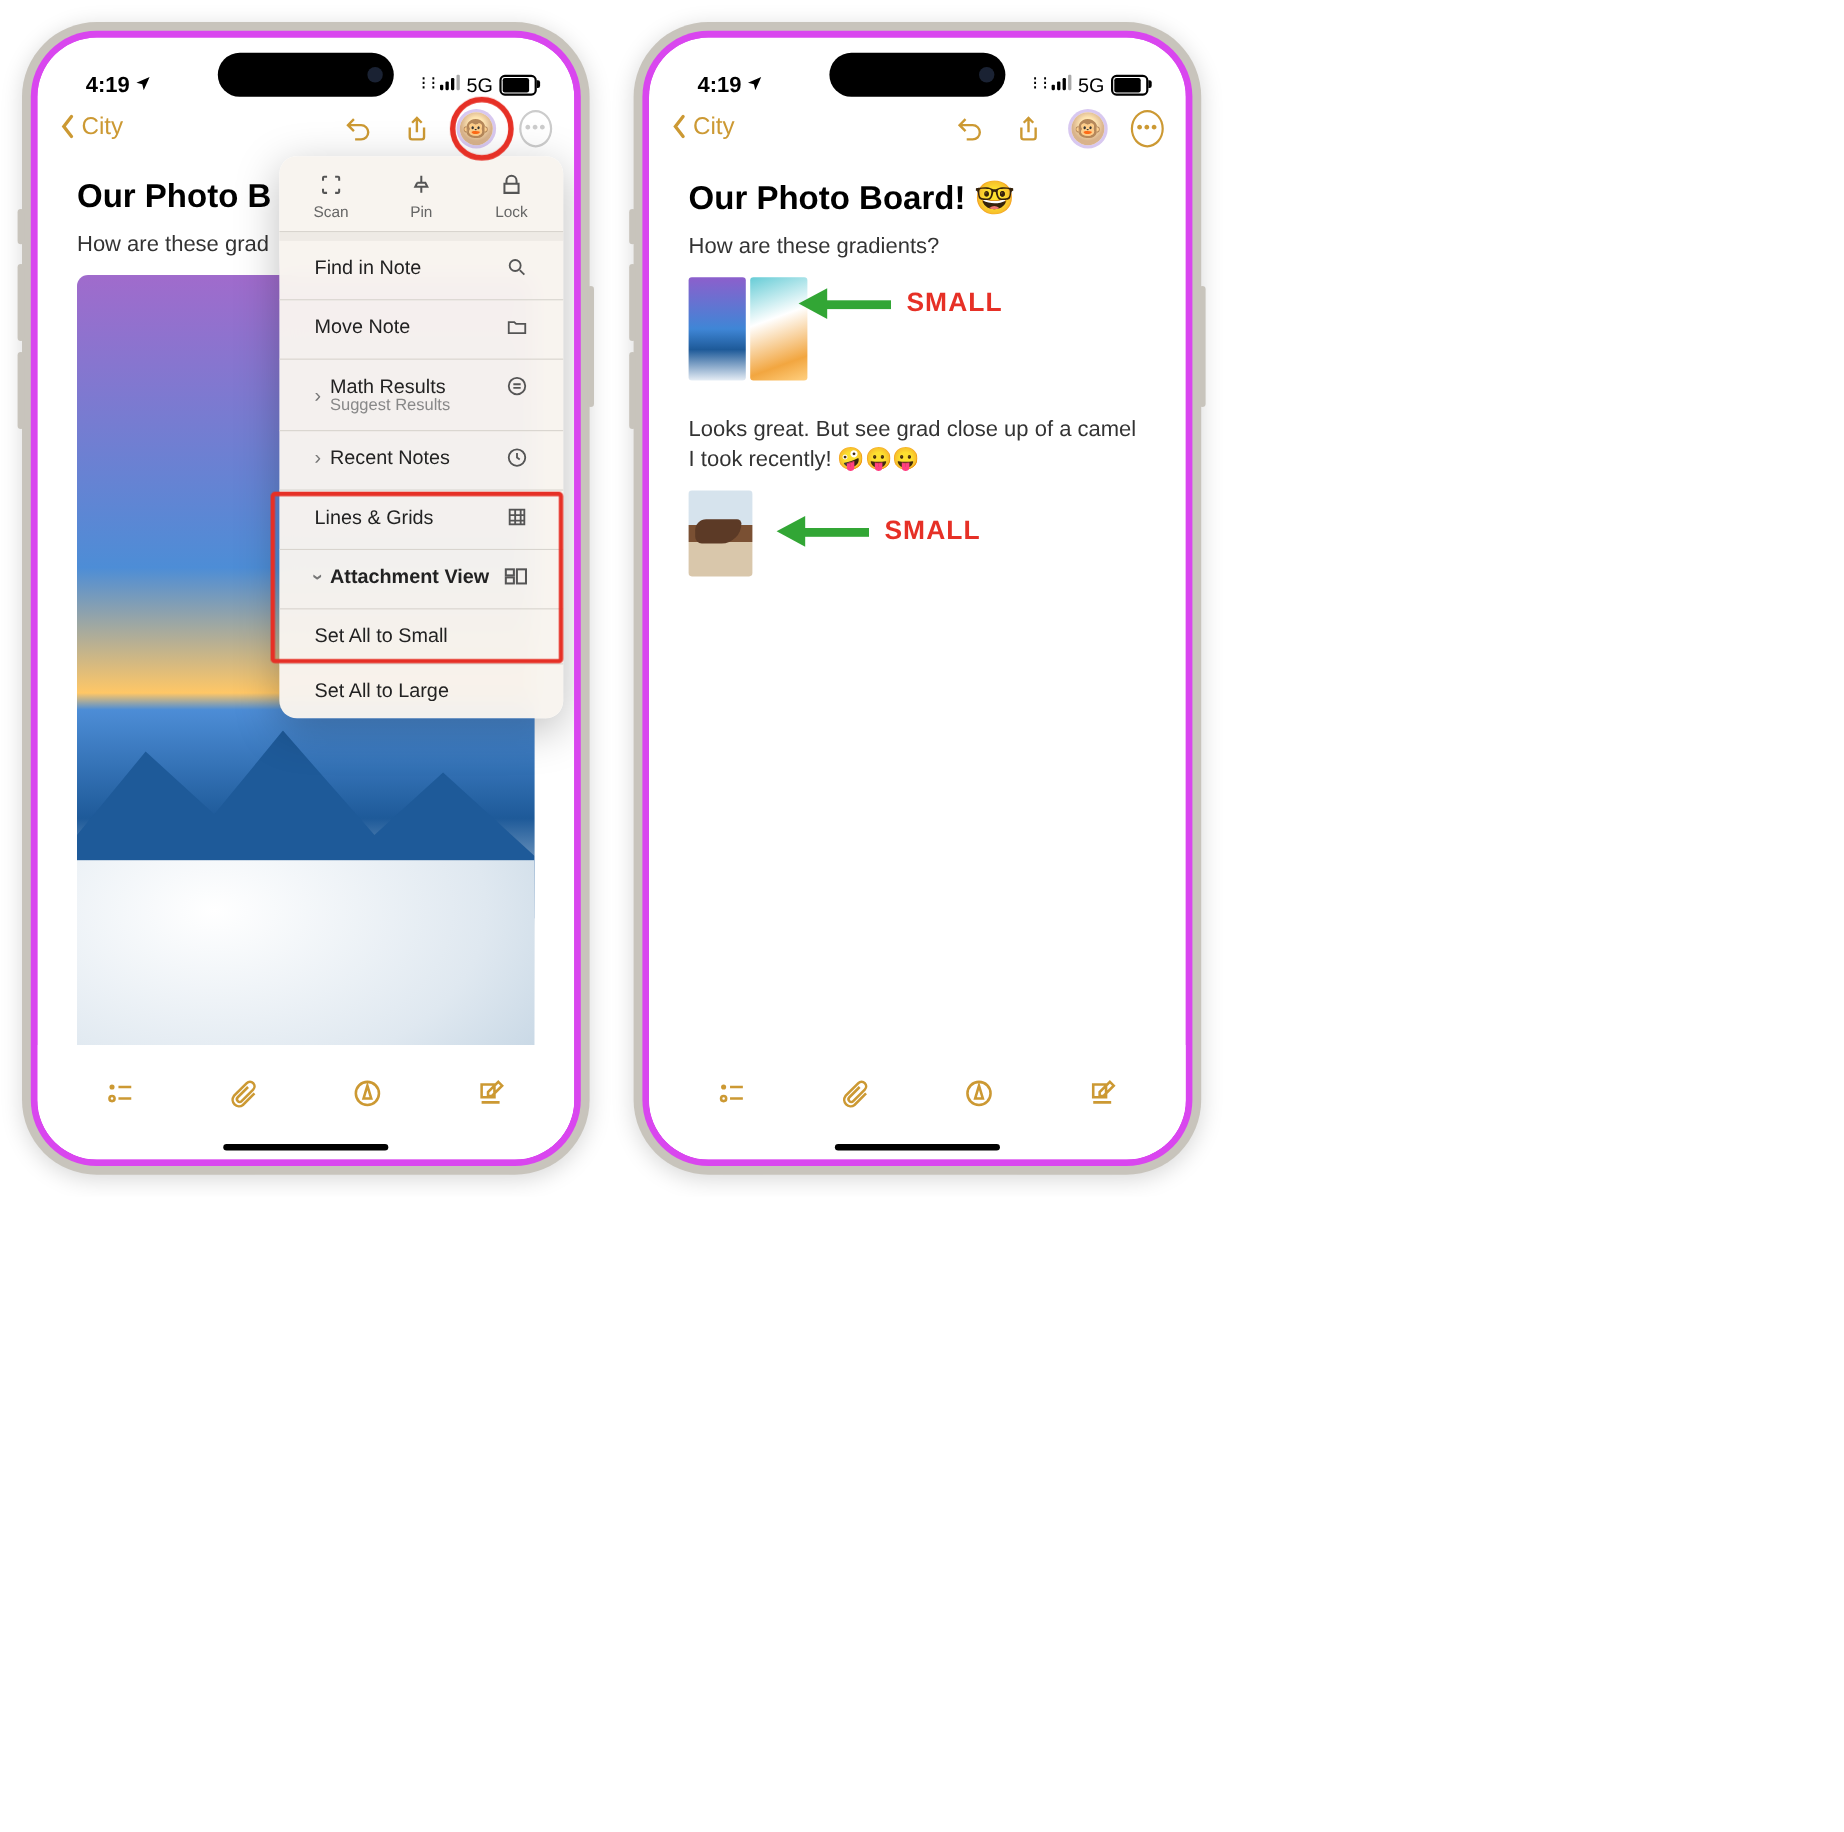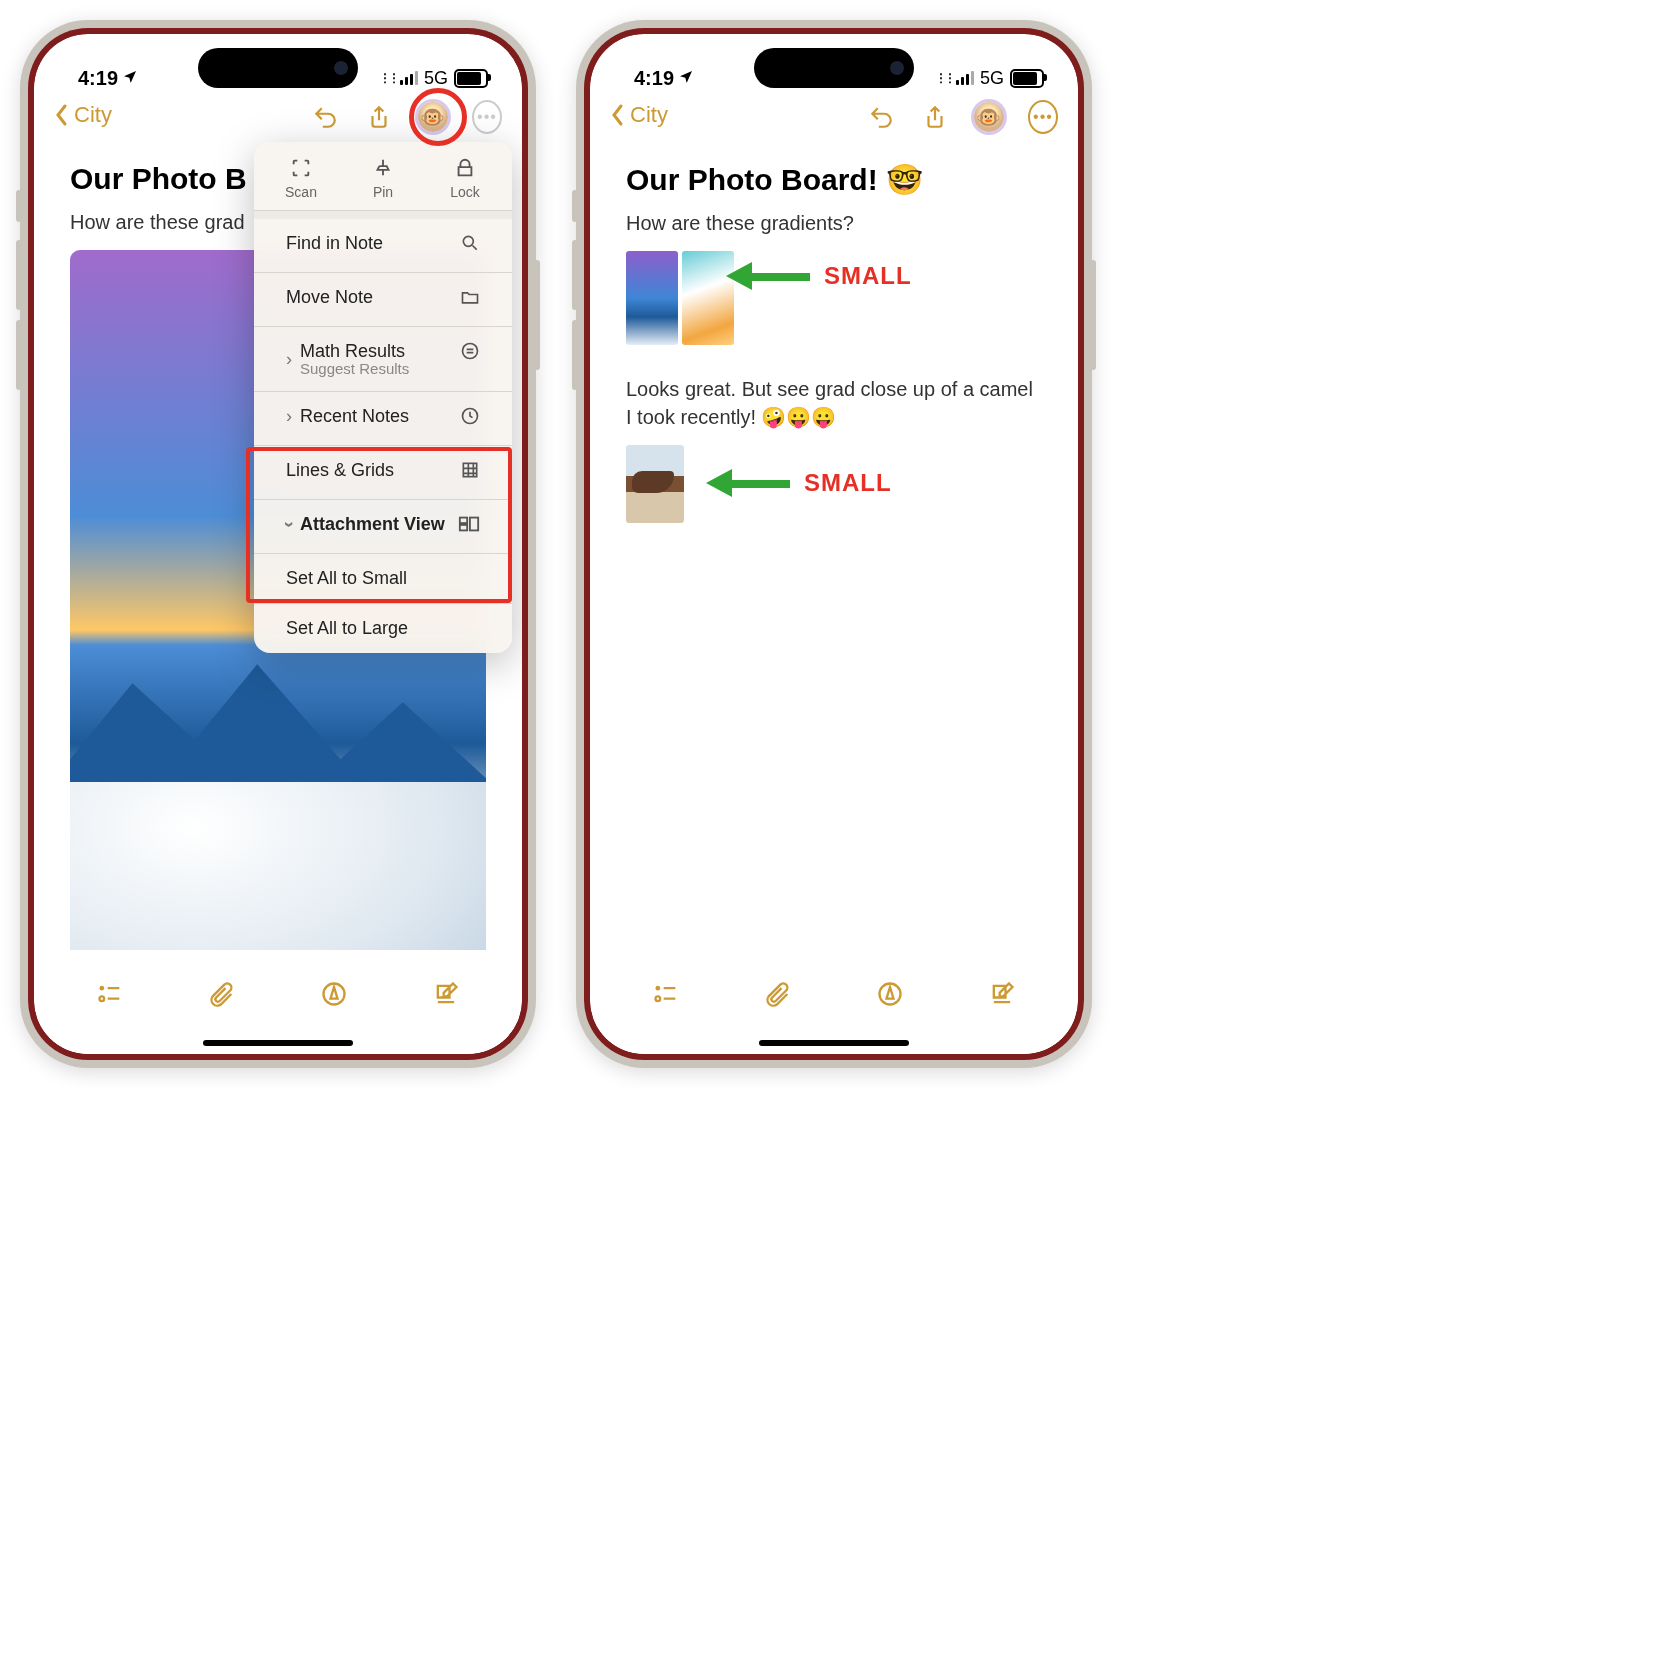--- a/index.html
+++ b/index.html
@@ -26,21 +26,21 @@
   
   .phone {
     width: 500px;
     border-radius: 68px;
     background: var(--phone-frame);
     padding: 8px;
     position: relative;
     box-shadow: 0 4px 20px rgba(0,0,0,0.15);
   }
   .phone-inner {
-    background: #7f1d1d;
+    background: #d946ef;
     border-radius: 60px;
     padding: 6px;
   }
   .screen-wrap { overflow: hidden; border-radius: 54px; }
   .screen {
     background: #fff;
     border-radius: 54px;
     height: 1020px;
     position: relative;
     overflow: hidden;
@@ -67,21 +67,21 @@
   }
 
   
   .status-bar {
     position: absolute; top: 0; left: 0; right: 0; height: 60px;
     display: flex; justify-content: space-between; align-items: center;
     padding: 14px 34px 0 44px;
     font-weight: 600; font-size: 20px; z-index: 20;
   }
   .status-left { display:flex; align-items:center; gap:4px; }
-  .status-right { display:flex; align-items:center; gap:6px; }
+  .status-right { display:flex; align-items:flex-start; gap:6px; }
 
   .location-arrow svg { width:16px; height:16px; }
   .signal-bars { display:flex; align-items:flex-end; gap:2px; height:14px; }
   .signal-bars span { width:3px; background:#000; display:block; border-radius:1px; }
   .signal-bars span:nth-child(1){height:5px;}
   .signal-bars span:nth-child(2){height:8px;}
   .signal-bars span:nth-child(3){height:11px;}
   .signal-bars span:nth-child(4){height:14px; background:#aaa;}
   .signal-bars.dual::before { content:"⋮⋮"; font-size:12px; letter-spacing:-3px; margin-right:1px;}
   .battery {

